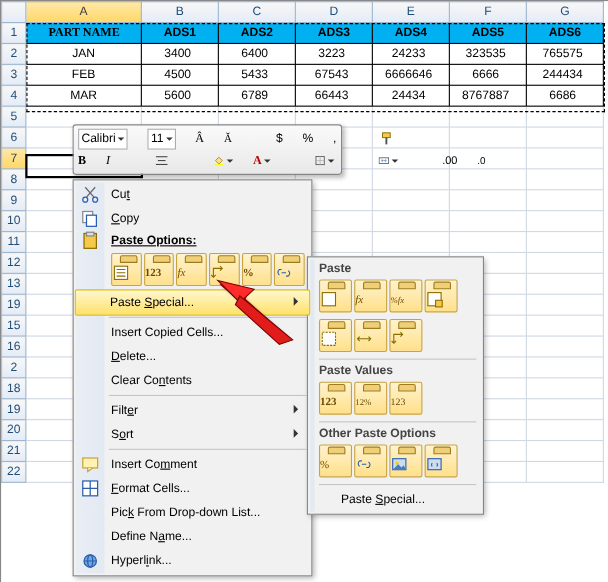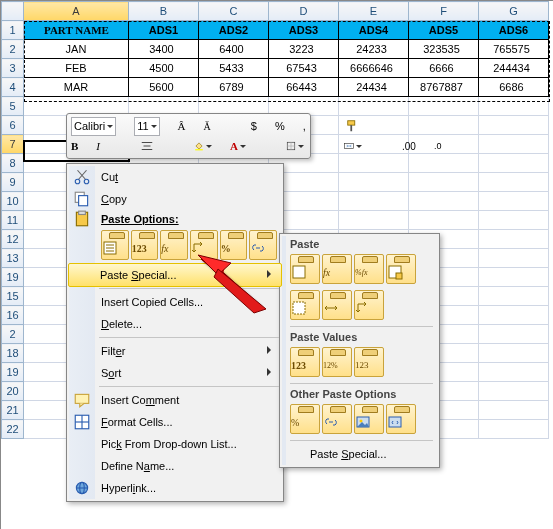--- a/index.html
+++ b/index.html
@@ -585,20 +585,23 @@
     <span><span>Paste </span><u class="ak">S</u><span>pecial...</span></span>
     <span class="arrow"></span>
   </div>
   <div class="ctx-sep"></div>
   <div class="ctx-item">
       <span>Insert Copied Cells...</span>
     </div>
   <div class="ctx-item">
       <span><u class="ak">D</u><span>elete...</span></span>
     </div>
+  <div class="ctx-item">
+      <span><span>Clear Co</span><u class="ak">n</u><span>tents</span></span>
+    </div>
   <div class="ctx-sep"></div>
   <div class="ctx-item">
       <span><span>Filt</span><u class="ak">e</u><span>r</span></span>
       <span class="arrow"></span>
     </div>
   <div class="ctx-item">
       <span><span>S</span><u class="ak">o</u><span>rt</span></span>
       <span class="arrow"></span>
     </div>
   <div class="ctx-sep"></div>

